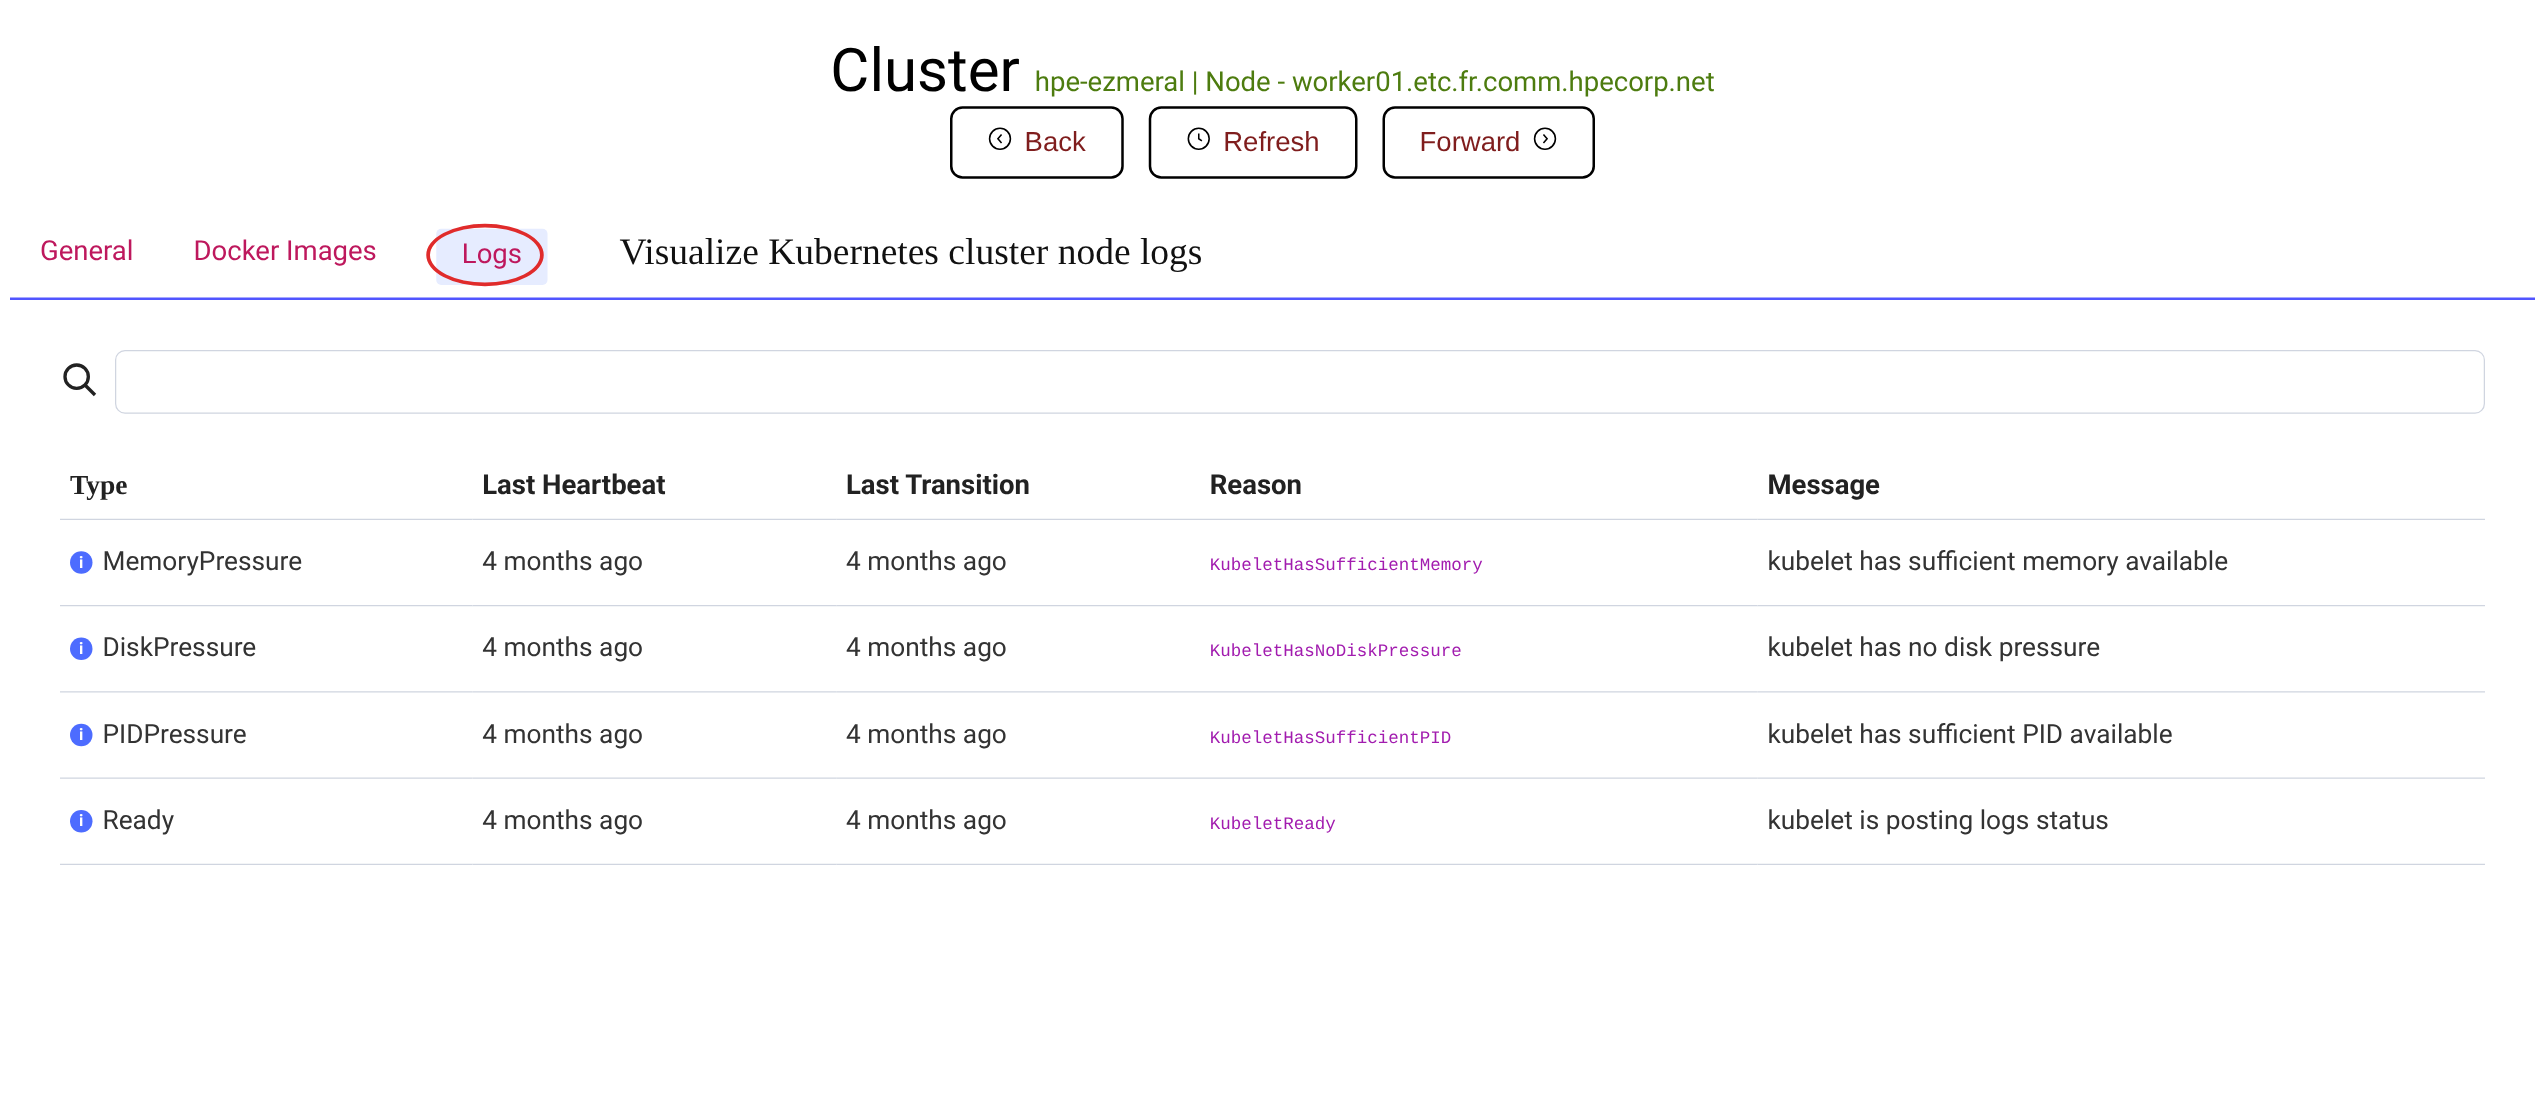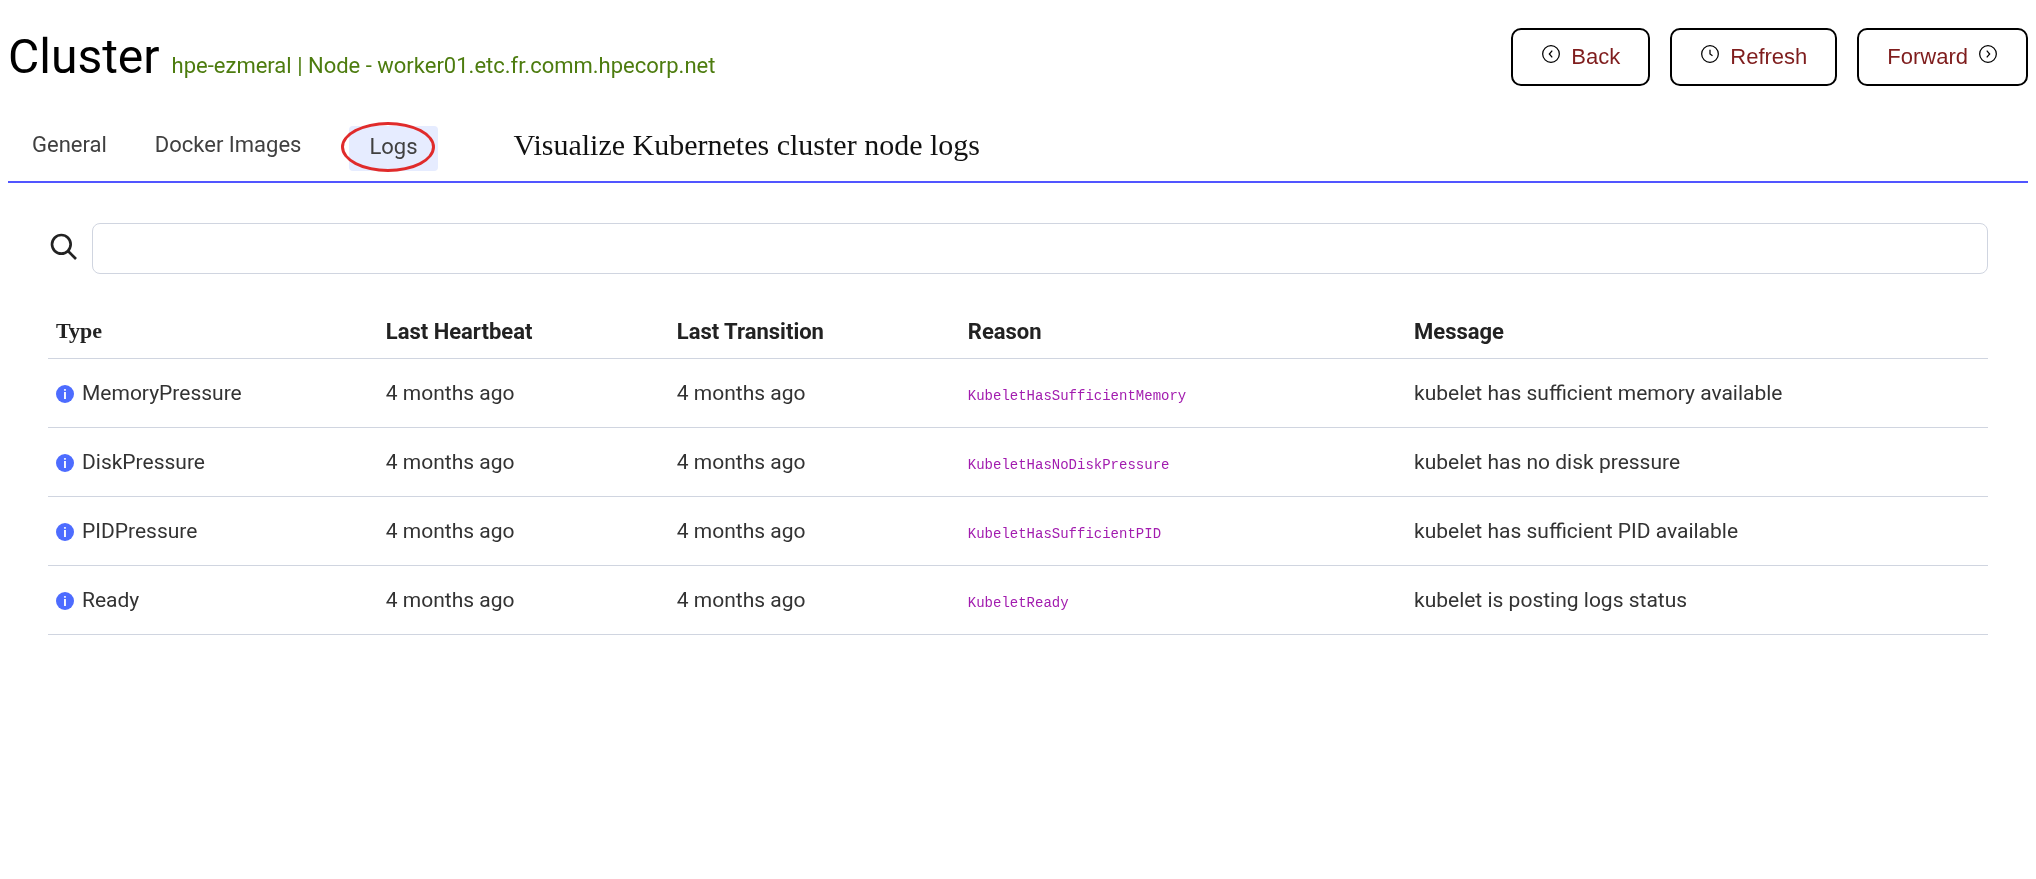--- a/index.html
+++ b/index.html
@@ -4,23 +4,24 @@
   <style>
     * { margin: 0; padding: 0; box-sizing: border-box; }
     body {
       font-family: -apple-system, BlinkMacSystemFont, 'Segoe UI', Roboto, Helvetica, Arial, sans-serif;
       background: #fff;
       color: #222;
       padding: 8px;
     }
     .header {
       display: flex;
-      align-items: flex-start;
+      align-items: center;
       justify-content: space-between;
       padding: 20px 0 20px 0;
+      flex-direction: column;
     }
     .title-group {
       display: flex;
       align-items: baseline;
       gap: 12px;
     }
     .page-title {
       font-size: 48px;
       font-weight: 400;
       color: #000;
@@ -49,21 +50,21 @@
     .tabs {
       display: flex;
       align-items: center;
       gap: 48px;
       padding: 20px 24px 0 24px;
       border-bottom: 2px solid #5155ff;
       position: relative;
     }
     .tab {
       font-size: 22px;
-      color: #404040;
+      color: #be185d;
       padding-bottom: 18px;
       cursor: pointer;
     }
     .tab.active {
       position: relative;
       background: #e6ecff;
       padding: 8px 20px 12px 20px;
       border-radius: 4px;
       margin-bottom: 10px;
     }
@@ -74,21 +75,21 @@
       width: 94px;
       height: 50px;
       border: 3px solid #e02b2b;
       border-radius: 50%;
       pointer-events: none;
     }
     .annotation {
       font-family: 'Comic Sans MS', 'Segoe Script', cursive;
       font-size: 30px;
       color: #111;
-      margin-left: 28px;
+      margin-left: 10px;
       align-self: flex-start;
       padding-top: 2px;
     }
     .content {
       padding: 40px 40px 0 40px;
     }
     .search-row {
       display: flex;
       align-items: center;
       gap: 12px;

